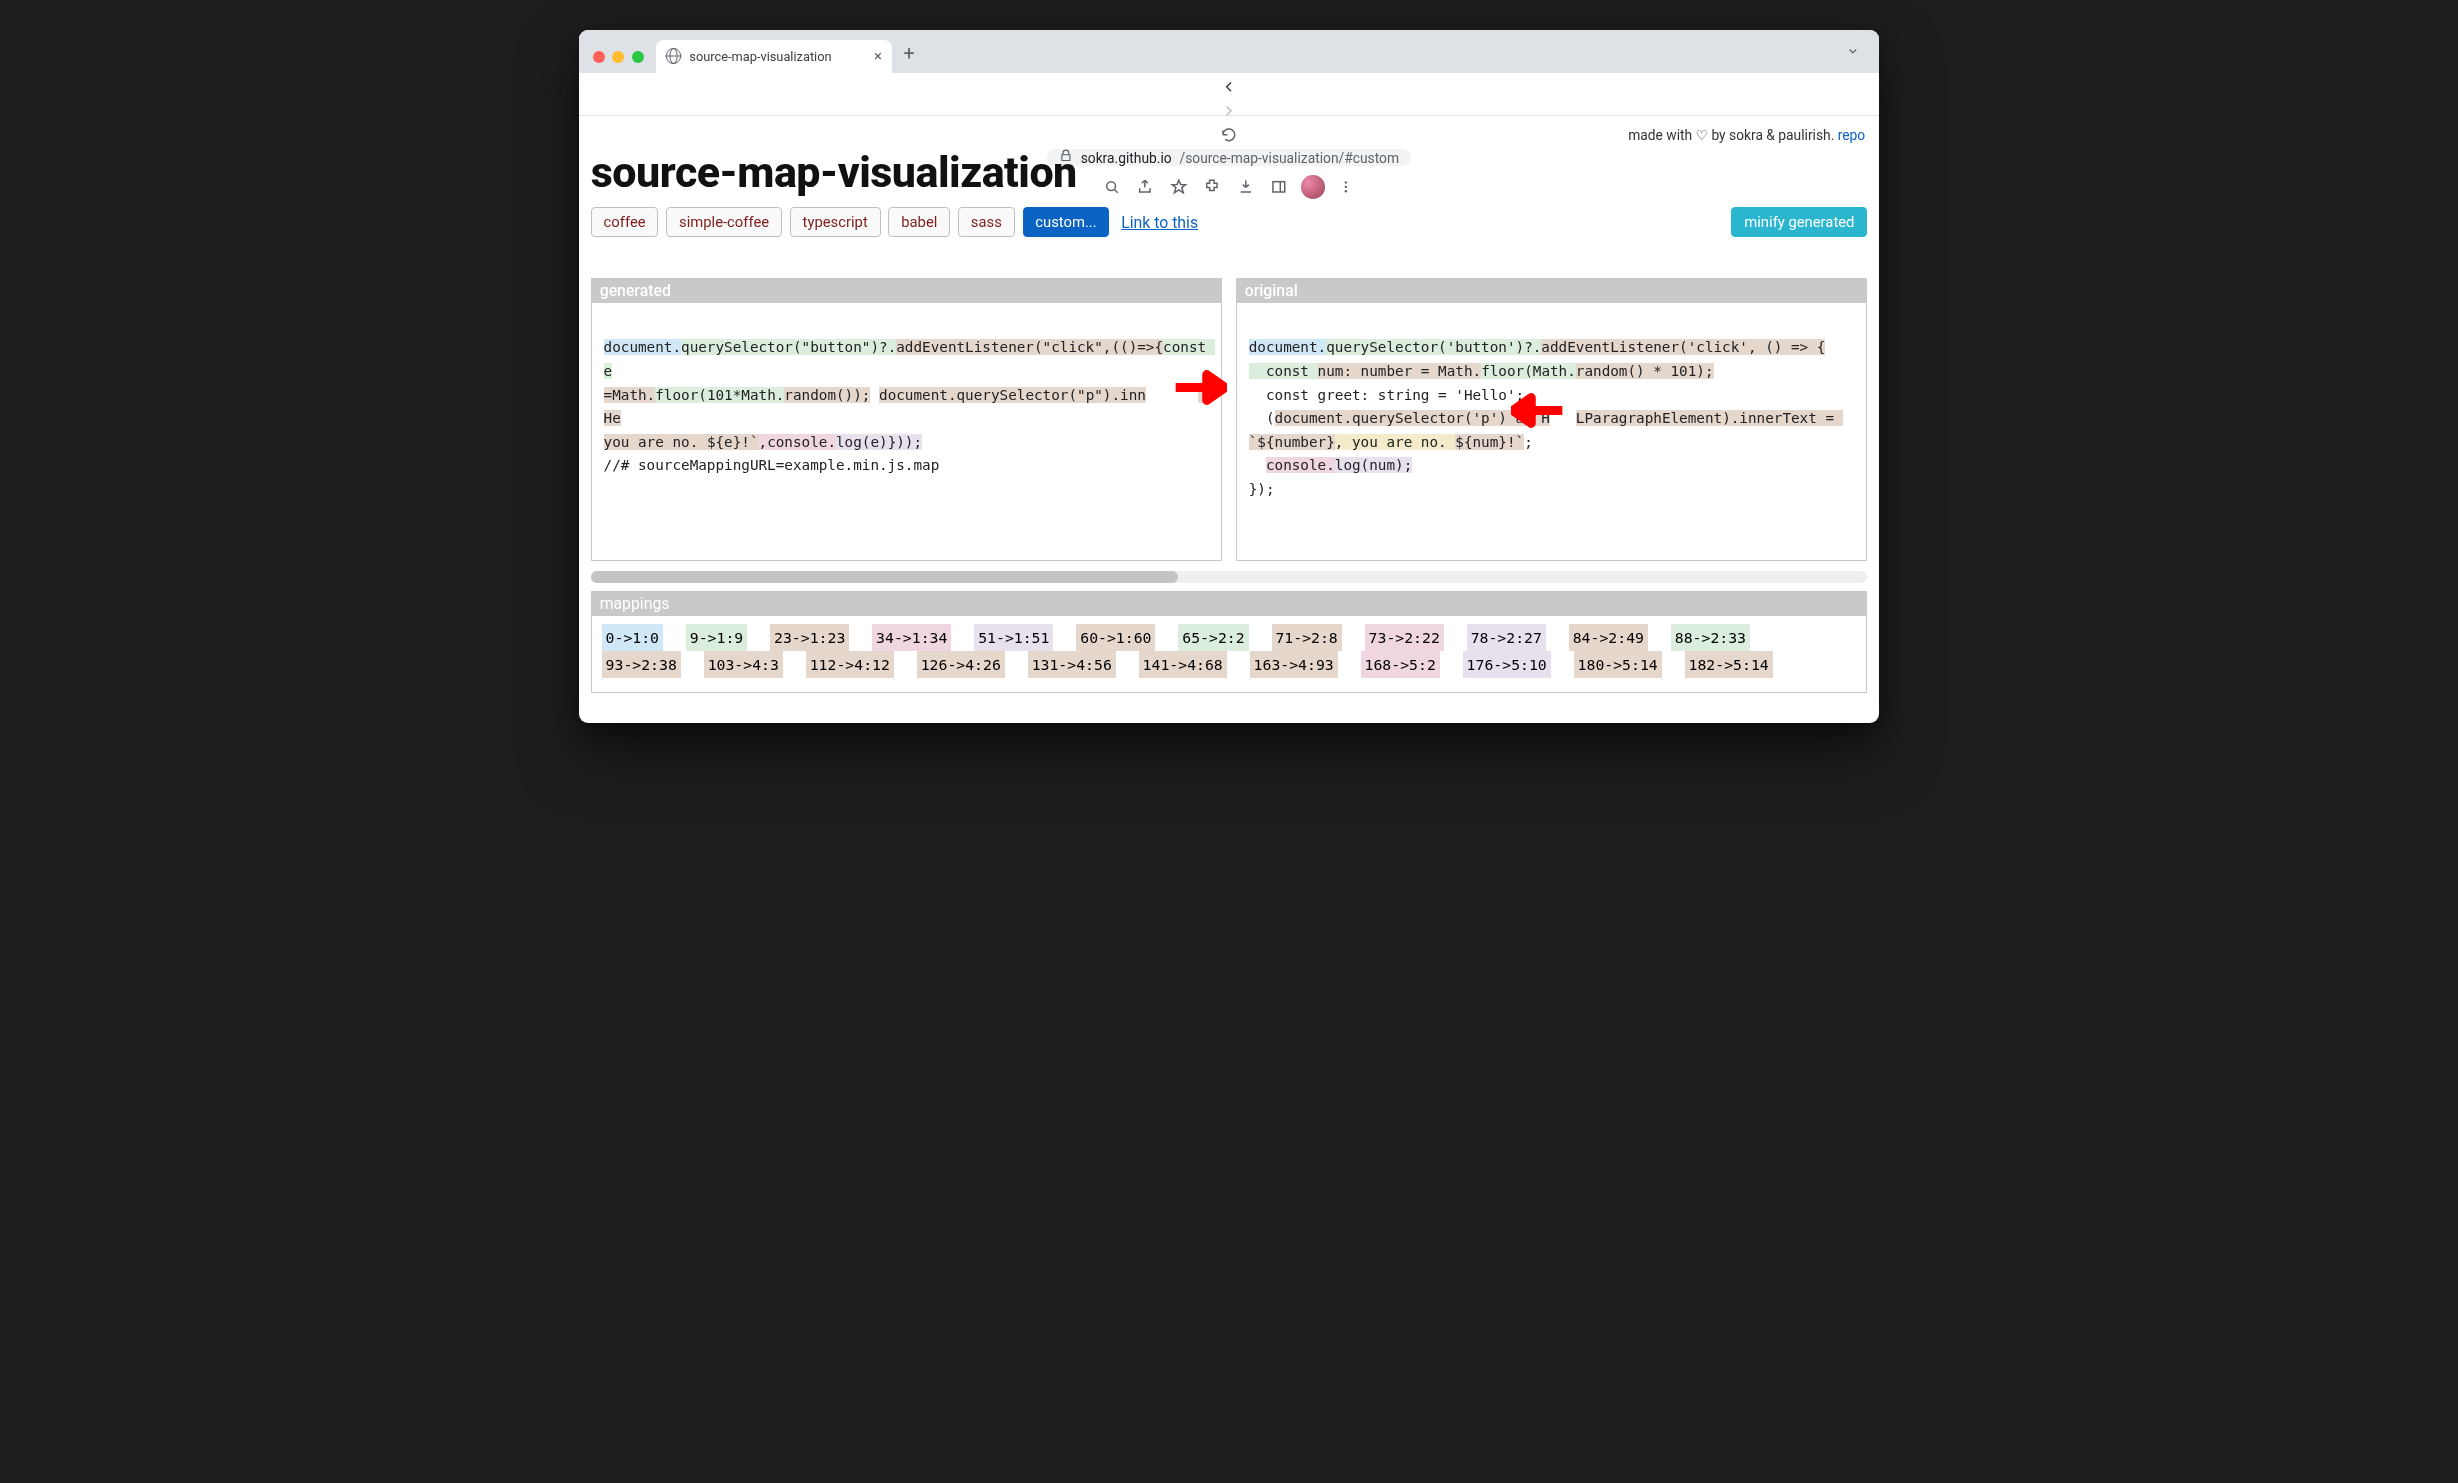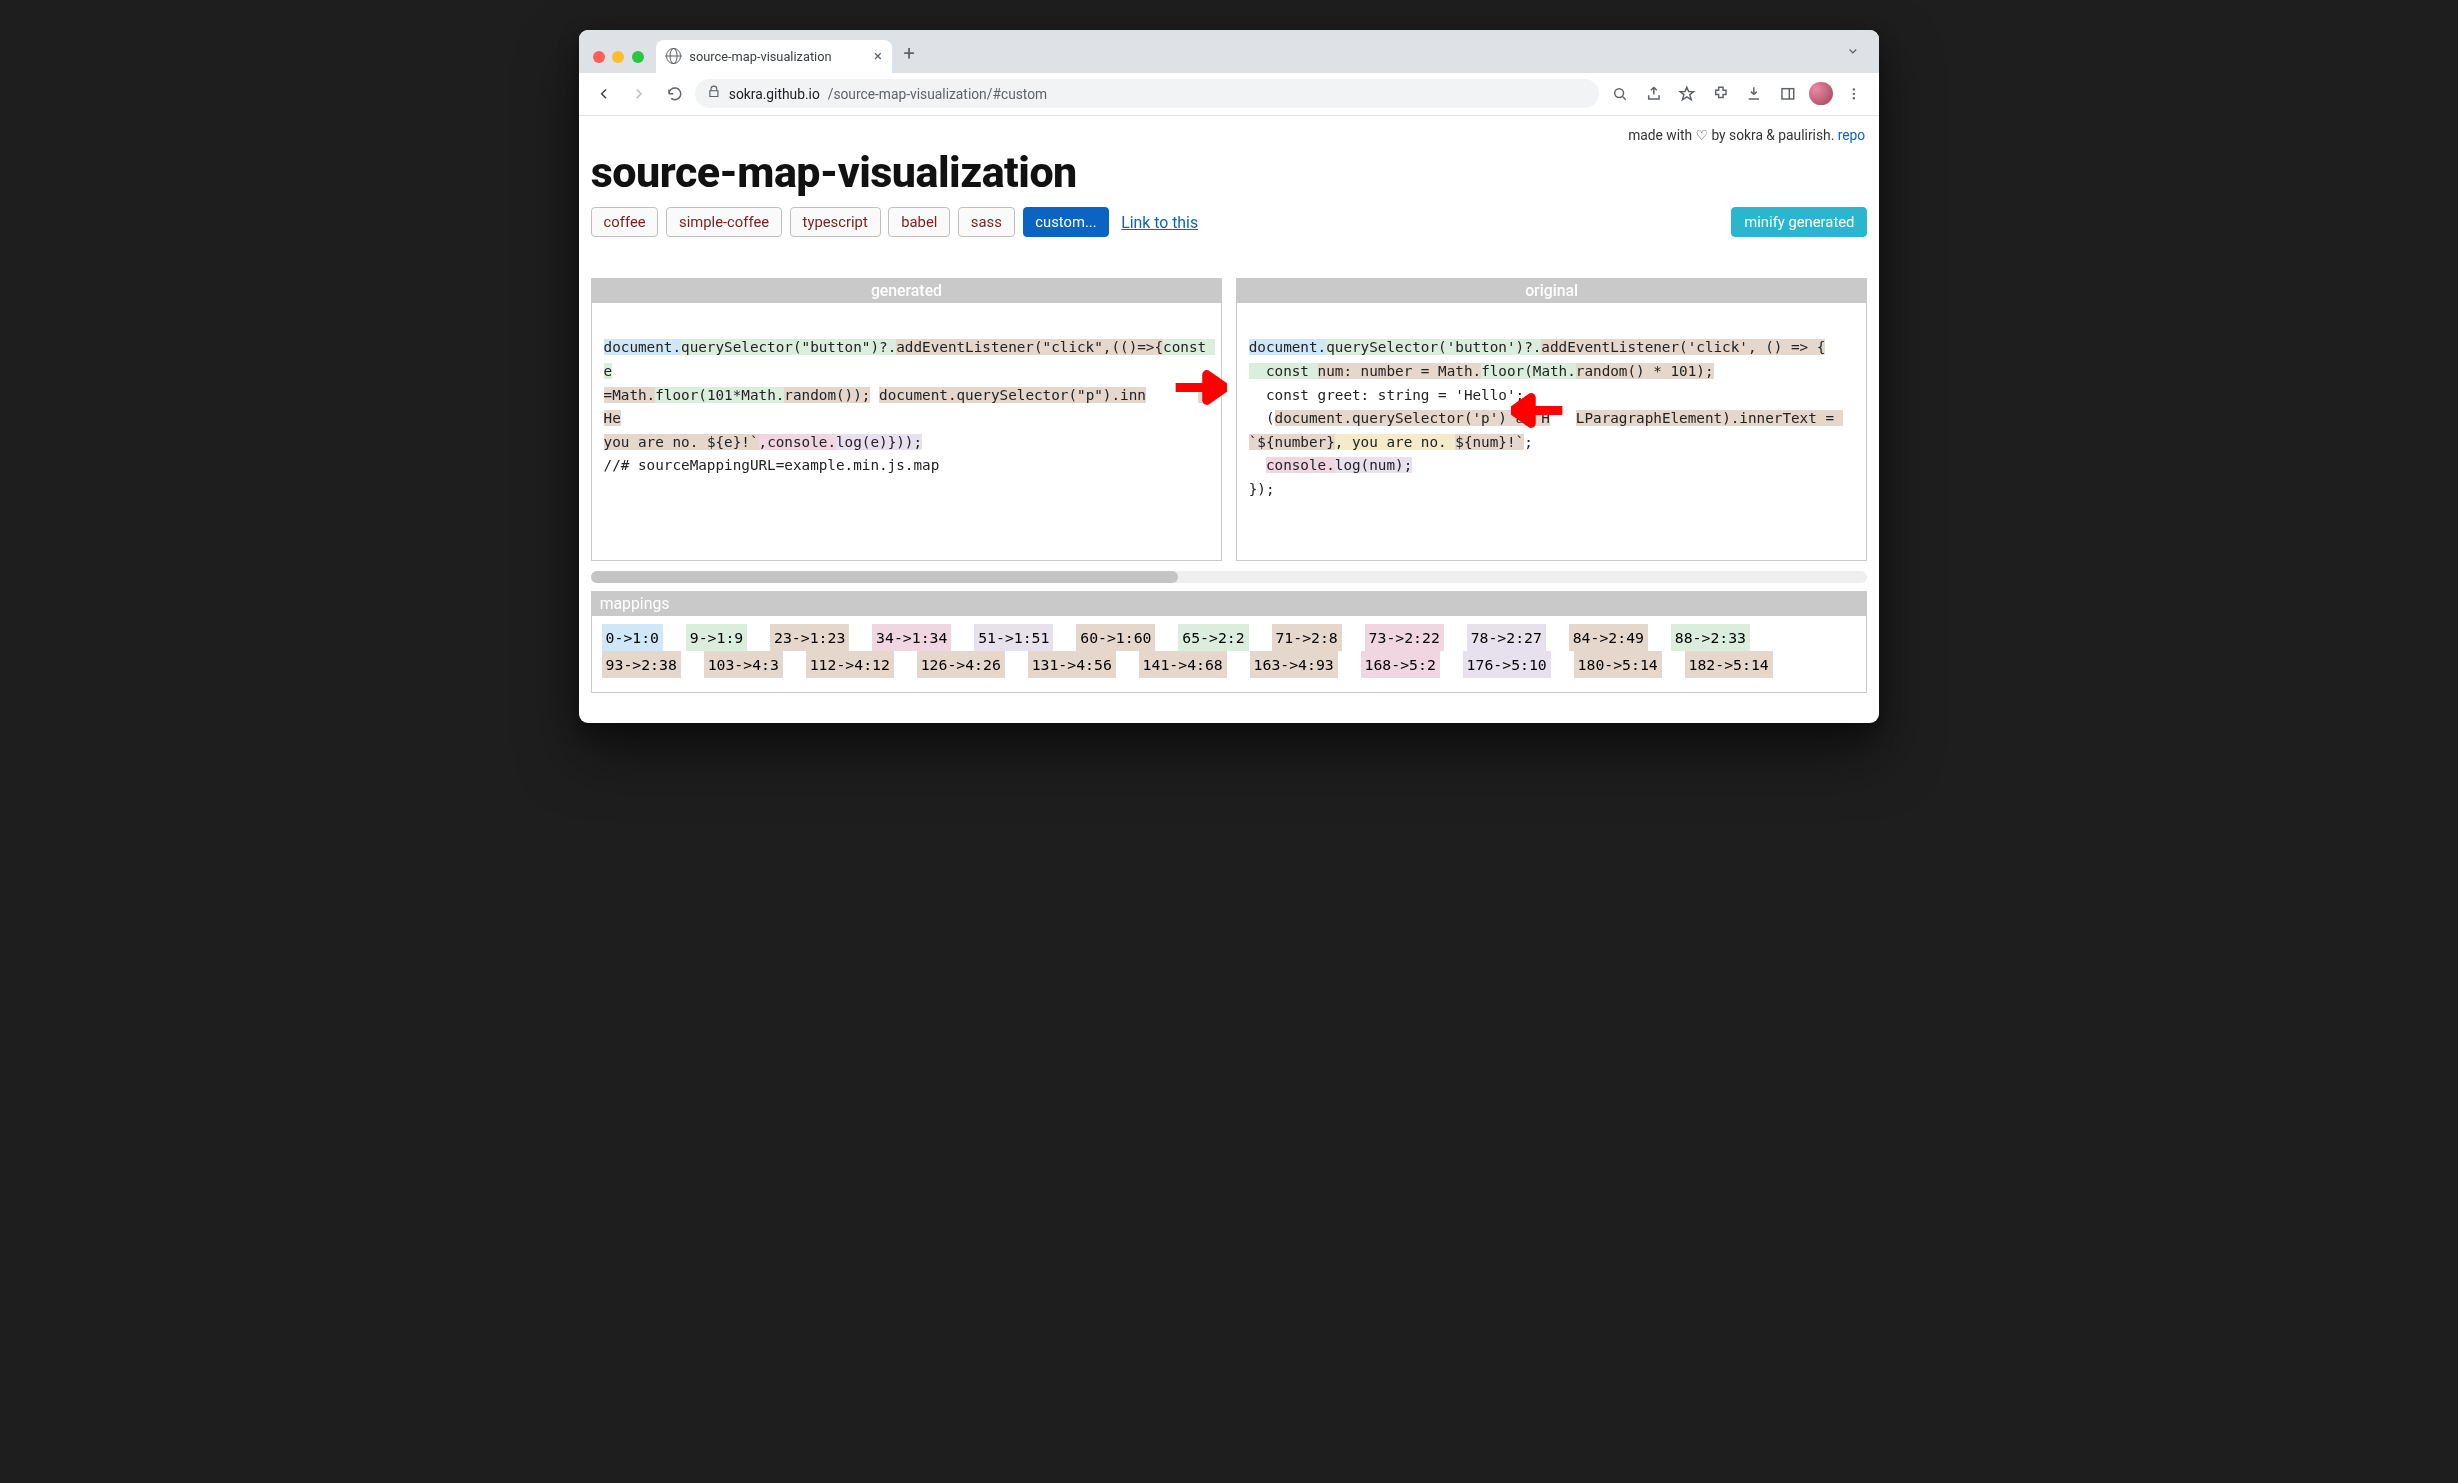--- a/index.html
+++ b/index.html
@@ -48,20 +48,21 @@
 
   
   .toolbar {
     background:#fff;
     border-bottom:1px solid #e4e4e4;
     display:flex;
     align-items:center;
     padding: 5.9px 9.9px;
     gap: 5.9px;
     height: 43px;
+    flex-direction: column;
   }
   .tbtn { width:29.6px; height:29.6px; display:flex; align-items:center; justify-content:center; color:#5f6368; border-radius:50%; }
   .tbtn svg { width:17.7px; height:17.7px; }
   .addr {
     flex:1; background:#f1f3f4; border-radius:15.8px; height:29.6px;
     display:flex; align-items:center; padding:0 11.8px; gap:7.9px;
     font-size:13.8px; color:#5f6368;
   }
   .addr .lock svg{ width:13.8px; height:13.8px; }
   .addr .host { color:#202124; }
@@ -79,21 +80,21 @@
     border:1px solid #bfbfbf; background:#fafafa; color:#7f1d1d;
     padding:4.9px 11.8px; border-radius:3.9px; font-size:14.8px;
   }
   .chip.primary { background:#0b63c4; color:#fff; border-color:#0b63c4; }
   .chip.teal { background:#2bb6cf; color:#fff; border-color:#2bb6cf; }
   .linkto { color:#0b63c4; font-size:15.8px; margin-left:3.9px; }
   .spacer { flex:1; }
 
   .panels { display:flex; gap:13.8px; margin-top:41px; padding:0 3.9px;}
   .panel { flex:1; border:1px solid #c9c9c9; background:#fff; }
-  .panel-head { background:#c9c9c9; color:#fff; font-size:15.8px; padding:2px 7.9px 3px 7.9px; font-weight:500;text-align:center;}
+  .panel-head { background:#c9c9c9; color:#fff; font-size:15.8px; padding:2px 7.9px 3px 7.9px; font-weight:500;}
   .code {
     font-family: ui-monospace, SFMono-Regular, Menlo, Consolas, monospace;
     font-size:14.3px; line-height:1.65; color:#222;
     padding:9.9px 11.8px 11.8px 11.8px; white-space:pre-wrap; word-break:break-all;
     position:relative;
   }
   .hl-blue   { background:#cfe7f7; }
   .hl-green  { background:#dbeedd; }
   .hl-brown  { background:#e6d7cc; }
   .hl-pink   { background:#efd6e0; }

